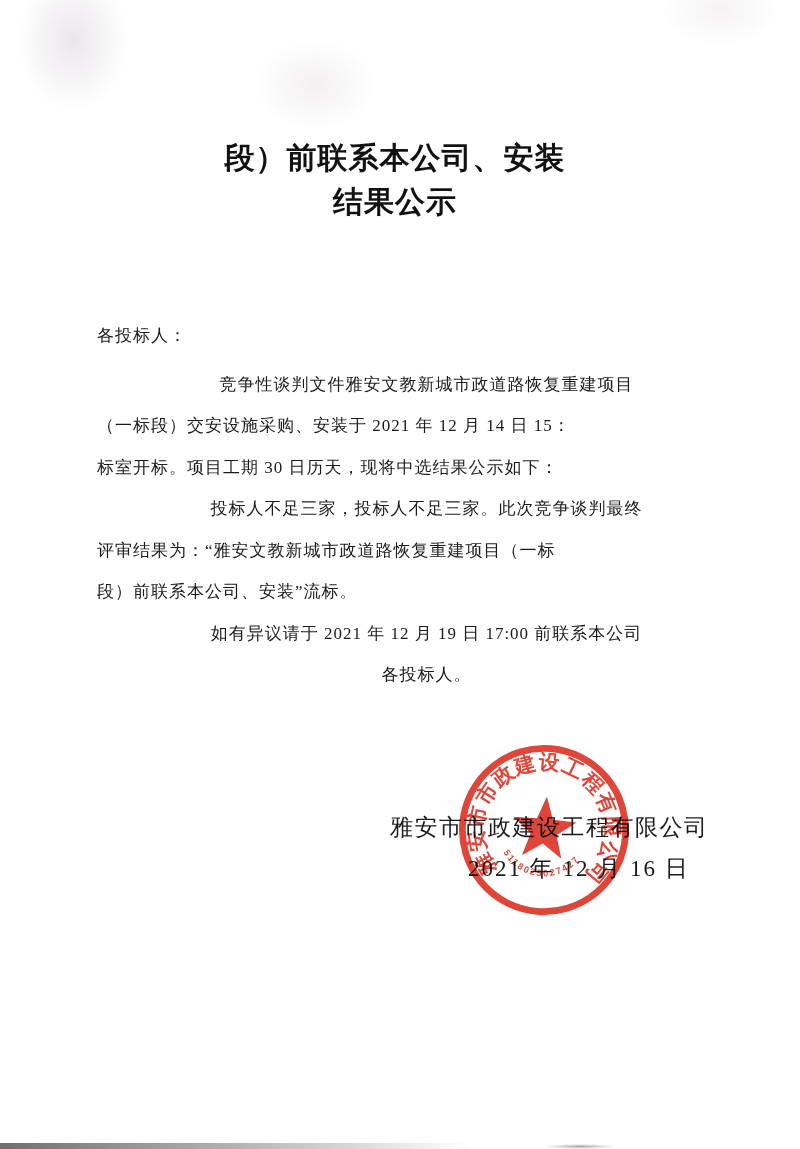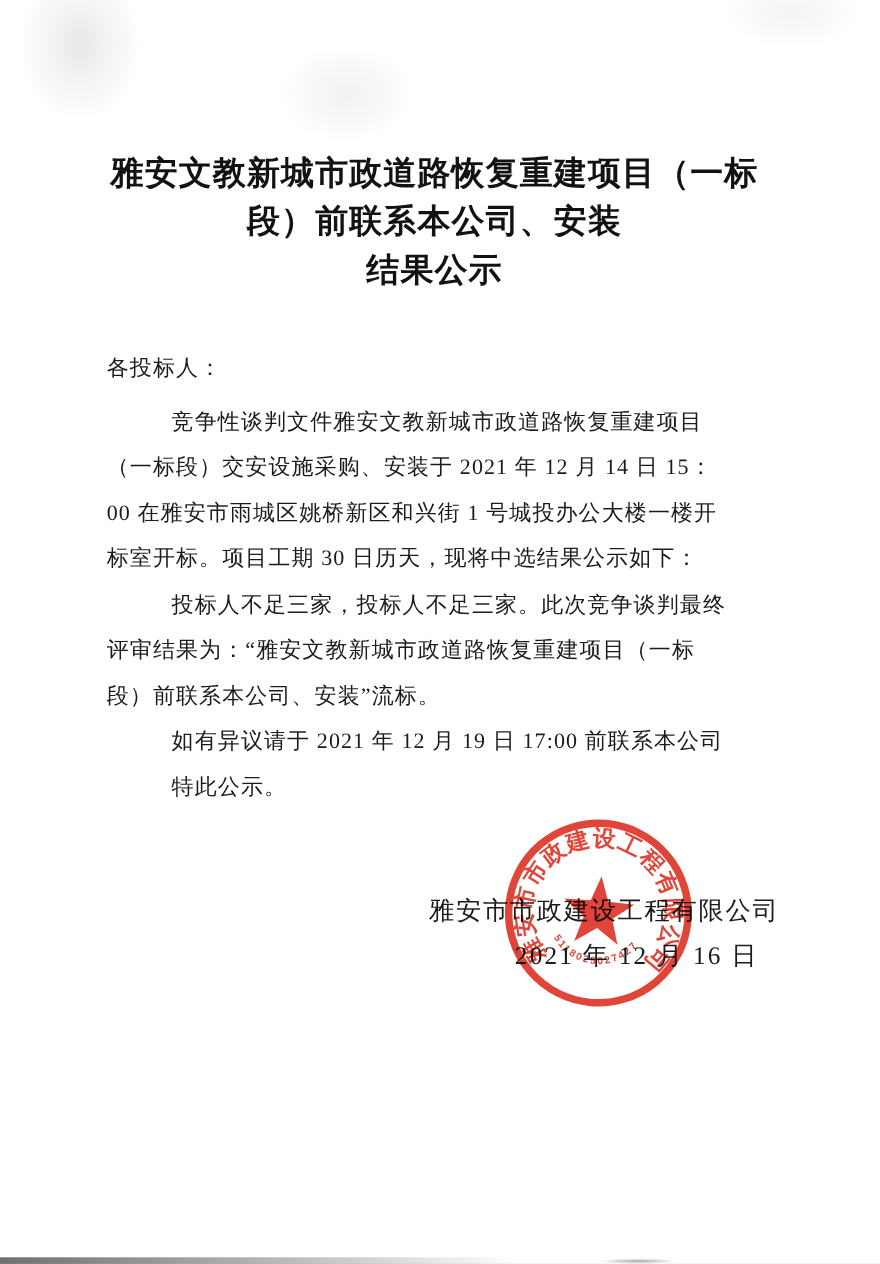--- a/index.html
+++ b/index.html
@@ -29,26 +29,26 @@
     position:absolute;left:97px;top:136px;width:596px;
     text-align:center;
     font-family:"Liberation Sans","DejaVu Sans",sans-serif;
     font-weight:700;
     font-size:30px;line-height:44px;
     color:#121212;
     letter-spacing:1px;
   }
   .doc-body{
     position:absolute;left:97px;top:315px;width:600px;
-    font-size:20px;line-height:41.5px;
+    font-size:17px;line-height:41.5px;
     letter-spacing:1px;
   }
   .doc-body .line{white-space:nowrap;}
   .doc-body .salutation{margin-bottom:7px;}
-  .doc-body .indent{padding-left:59px;}
+  .doc-body .indent{padding-left:59px;text-align:center;}
 
   .sig-company{
     position:absolute;left:390px;top:812px;
     font-size:23px;letter-spacing:1.5px;white-space:nowrap;
   }
   .sig-date{
     position:absolute;left:468px;top:853px;
     font-size:23px;letter-spacing:2px;white-space:nowrap;
   }
 
@@ -70,36 +70,34 @@
 
 <div class="page">
 
   <div class="smudge smudge-a"></div>
   <div class="smudge smudge-b"></div>
   <div class="smudge smudge-c"></div>
   <div class="edge-bottom"></div>
   <div class="edge-bottom2"></div>
 
   <div class="doc-title">
-    <div class="t-line">雅安文教新城市政道路恢复重建项目（一标</div>
     <div class="t-line">段）前联系本公司、安装</div>
     <div class="t-line">结果公示</div>
   </div>
 
   <div class="doc-body">
     <div class="line salutation">各投标人：</div>
     <div class="line indent">竞争性谈判文件雅安文教新城市政道路恢复重建项目</div>
     <div class="line">（一标段）交安设施采购、安装于 2021 年 12 月 14 日 15：</div>
-    <div class="line">00 在雅安市雨城区姚桥新区和兴街 1 号城投办公大楼一楼开</div>
     <div class="line">标室开标。项目工期 30 日历天，现将中选结果公示如下：</div>
     <div class="line indent">投标人不足三家，投标人不足三家。此次竞争谈判最终</div>
     <div class="line">评审结果为：“雅安文教新城市政道路恢复重建项目（一标</div>
     <div class="line">段）前联系本公司、安装”流标。</div>
     <div class="line indent">如有异议请于 2021 年 12 月 19 日 17:00 前联系本公司</div>
-    <div class="line indent">特此公示。</div>
+    <div class="line indent">各投标人。</div>
   </div>
 
   <div class="sig-company">雅安市市政建设工程有限公司</div>
   <div class="sig-date">2021 年 12 月 16 日</div>
 
   <div class="stamp">
     <svg viewBox="0 0 220 220" xmlns="http://www.w3.org/2000/svg">
       <defs>
         <path id="sealArcTop" d="M 56.3 163.7 A 76 76 0 1 1 163.7 163.7" fill="none"></path>
         <path id="sealArcBot" d="M 59.8 139 A 58 58 0 0 0 160.2 139" fill="none"></path>

